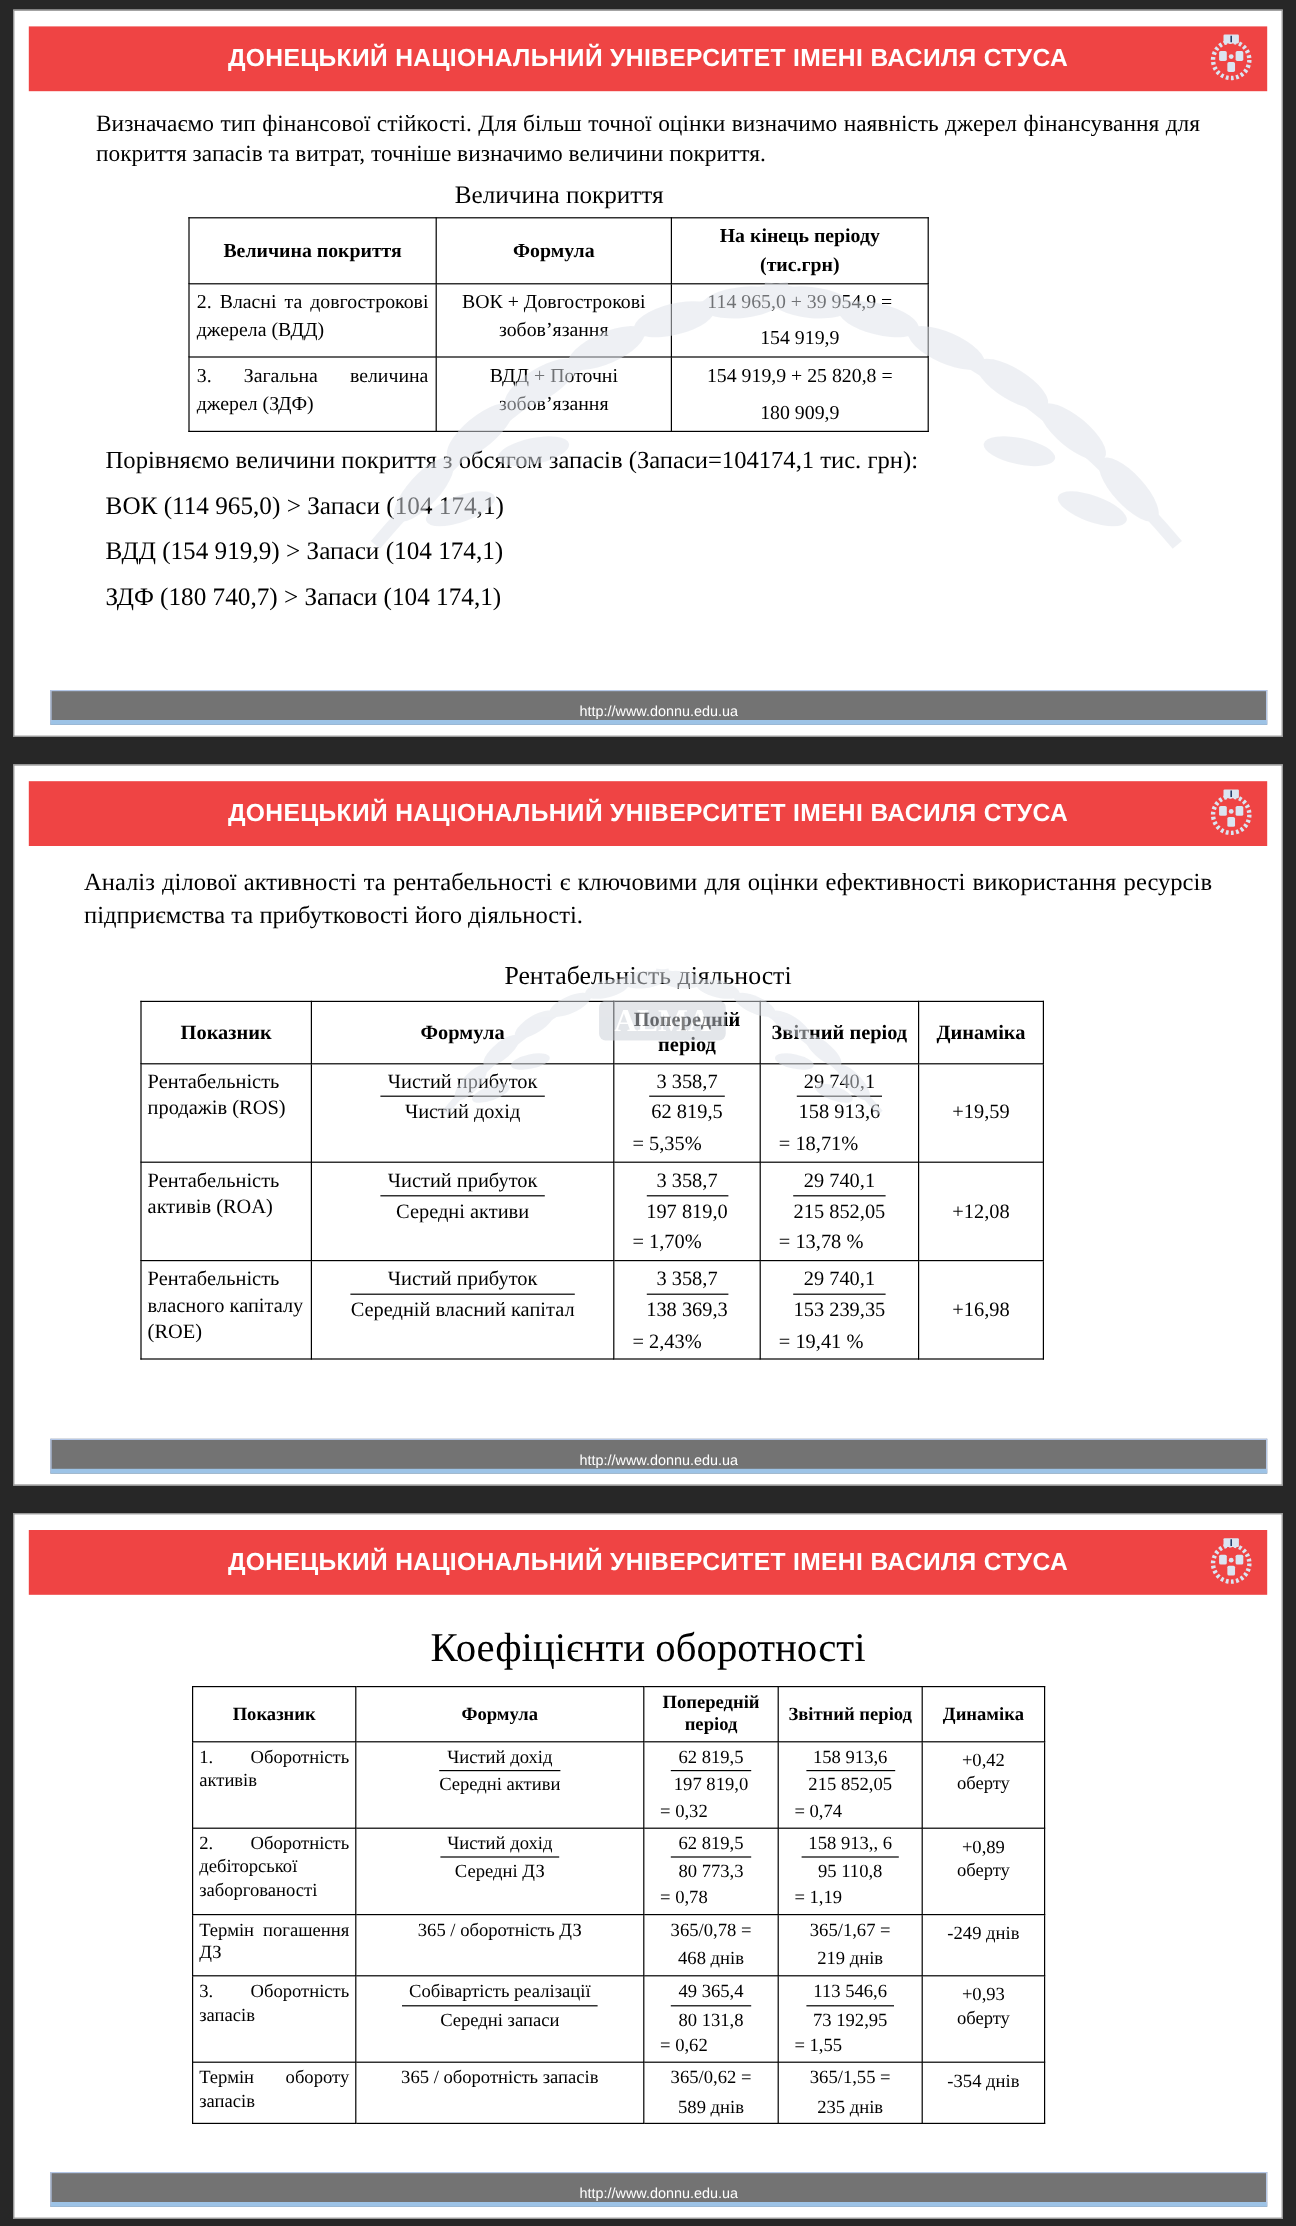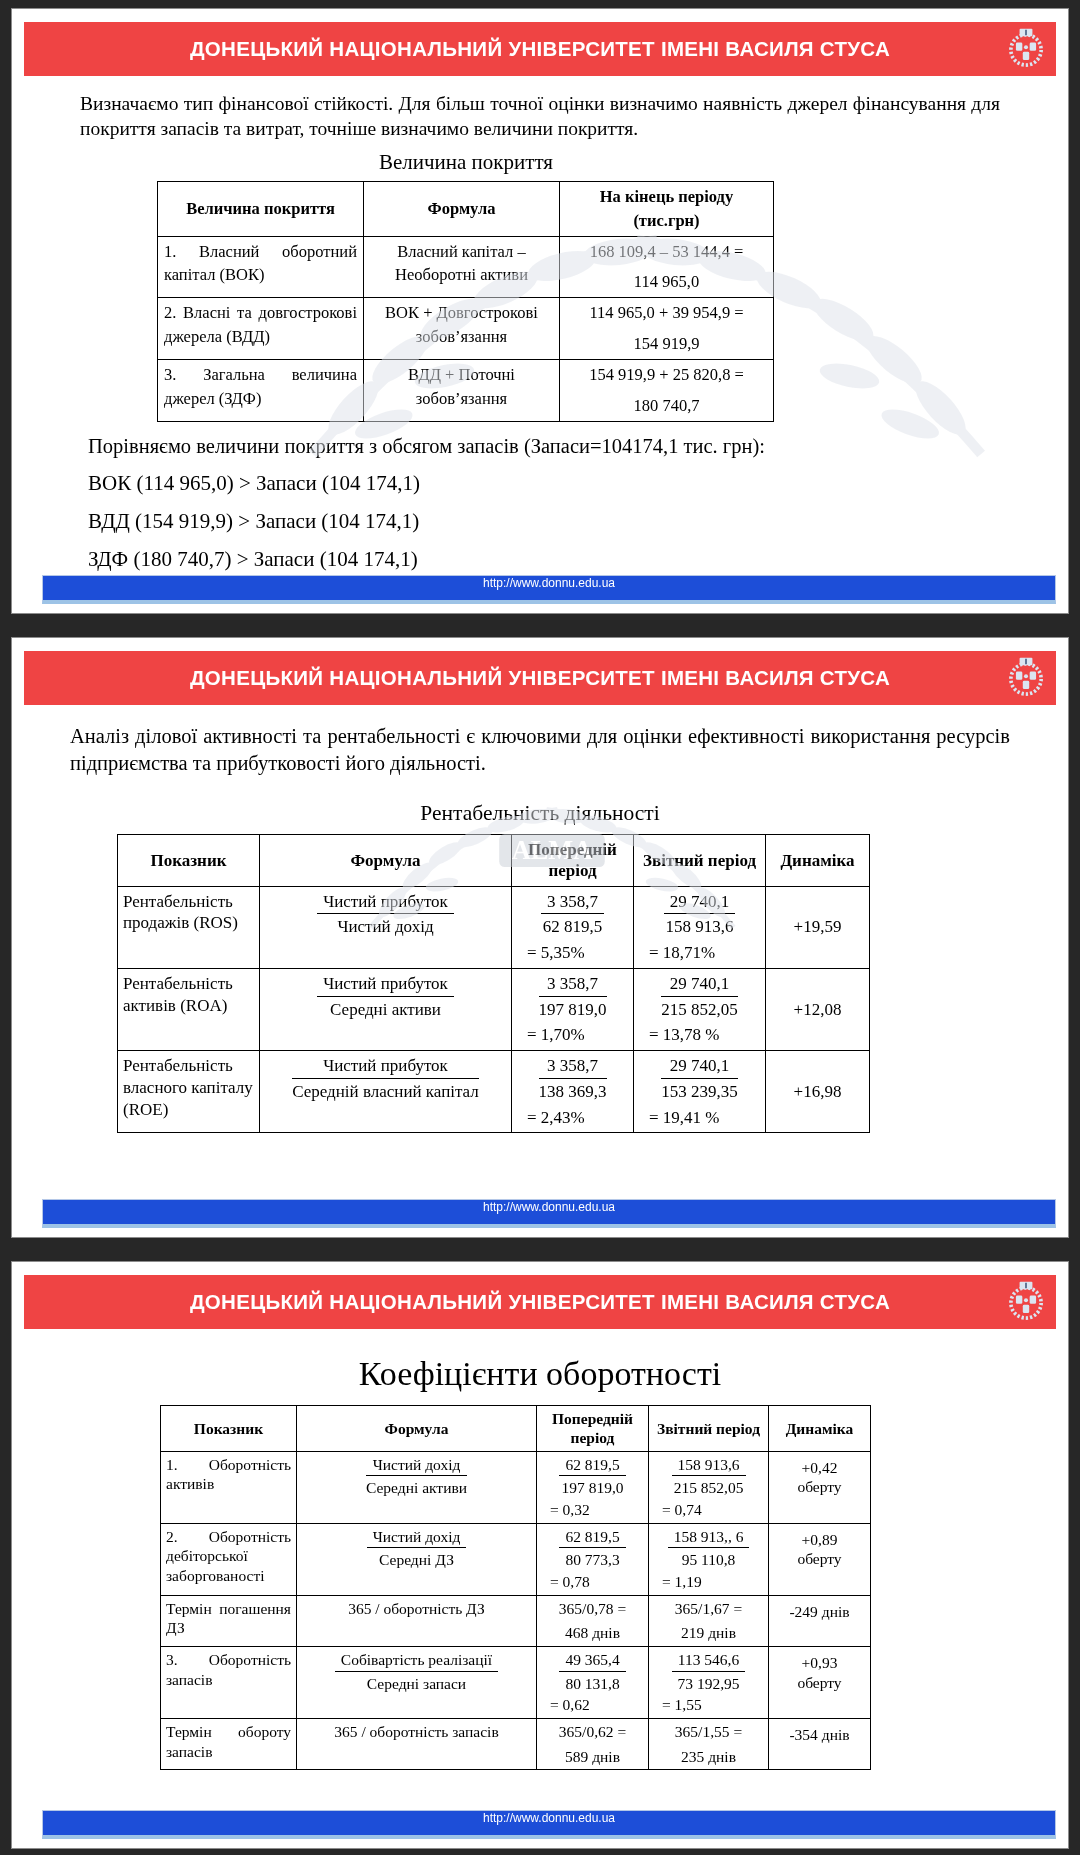--- a/index.html
+++ b/index.html
@@ -11,23 +11,23 @@
   .slide-3{height:586px;}
 
   
   .bar{position:relative;margin:13px 12px 0;height:54px;background:#ef4444;
        display:flex;align-items:center;justify-content:center;}
   .bar-title{color:#ffffff;font-family:"Liberation Sans",sans-serif;font-weight:700;
              font-size:20.5px;letter-spacing:.3px;white-space:nowrap;}
   .logo{position:absolute;right:8px;top:5px;width:44px;height:44px;}
 
   
-  .footer{position:absolute;left:30px;right:12px;bottom:9px;height:24px;background:#1d4ed8;
+  .footer{position:absolute;left:30px;right:12px;bottom:9px;height:24px;background:#737373;
           border:1px solid #b4c7e7;border-bottom:4px solid #9dc3e6;
-          display:flex;align-items:flex-start;justify-content:center;}
+          display:flex;align-items:flex-end;justify-content:center;}
   .footer-url{color:#ffffff;font-family:"Liberation Sans",sans-serif;font-size:12px;}
 
   
   .wm{position:absolute;opacity:.5;pointer-events:none;}
   .wm-1{left:230px;top:115px;width:810px;height:400px;}
   .wm-2{left:320px;top:108px;width:440px;height:220px;}
 
   
   .para{font-size:19.5px;line-height:1.3;text-align:justify;margin:15px 68px 0;}
   .s1-tablewrap{width:618px;margin:8px 0 0 145px;}
@@ -134,49 +134,38 @@
             <col style="width:196px">
             <col style="width:214px">
           </colgroup>
         <tbody>
             <tr>
           <th>Величина покриття</th>
           <th>Формула</th>
           <th>На кінець періоду (тис.грн)</th>
         </tr>
         <tr>
-          <td class="t1-name">1. Власний оборотний капітал (ВОК)</td>
-          <td class="t1-formula">
-            <span class="blockline">Власний капітал –</span>
-            <span class="blockline">Необоротні активи</span>
-          </td>
-          <td class="t1-val">
-            <span class="blockline">168 109,4 – 53 144,4 =</span>
-            <span class="blockline gap-top">114 965,0</span>
-          </td>
-        </tr>
-        <tr>
           <td class="t1-name">2. Власні та довгострокові джерела (ВДД)</td>
           <td class="t1-formula">
             <span class="blockline">ВОК + Довгострокові</span>
             <span class="blockline">зобов’язання</span>
           </td>
           <td class="t1-val">
             <span class="blockline">114 965,0 + 39 954,9 =</span>
             <span class="blockline gap-top">154 919,9</span>
           </td>
         </tr>
         <tr>
           <td class="t1-name">3. Загальна величина джерел (ЗДФ)</td>
           <td class="t1-formula">
             <span class="blockline">ВДД + Поточні зобов’язання</span>
           </td>
           <td class="t1-val">
             <span class="blockline">154 919,9 + 25 820,8 =</span>
-            <span class="blockline gap-top">180 740,7</span>
+            <span class="blockline gap-top">180 909,9</span>
           </td>
         </tr>
       </tbody>
         </table>
     </div>
 
     <div class="compare">
       <div class="compare-intro">Порівняємо величини покриття з обсягом запасів (Запаси=104174,1 тис. грн):</div>
       <div class="compare-line">ВОК (114 965,0) &gt; Запаси (104 174,1)</div>
       <div class="compare-line">ВДД (154 919,9) &gt; Запаси (104 174,1)</div>

